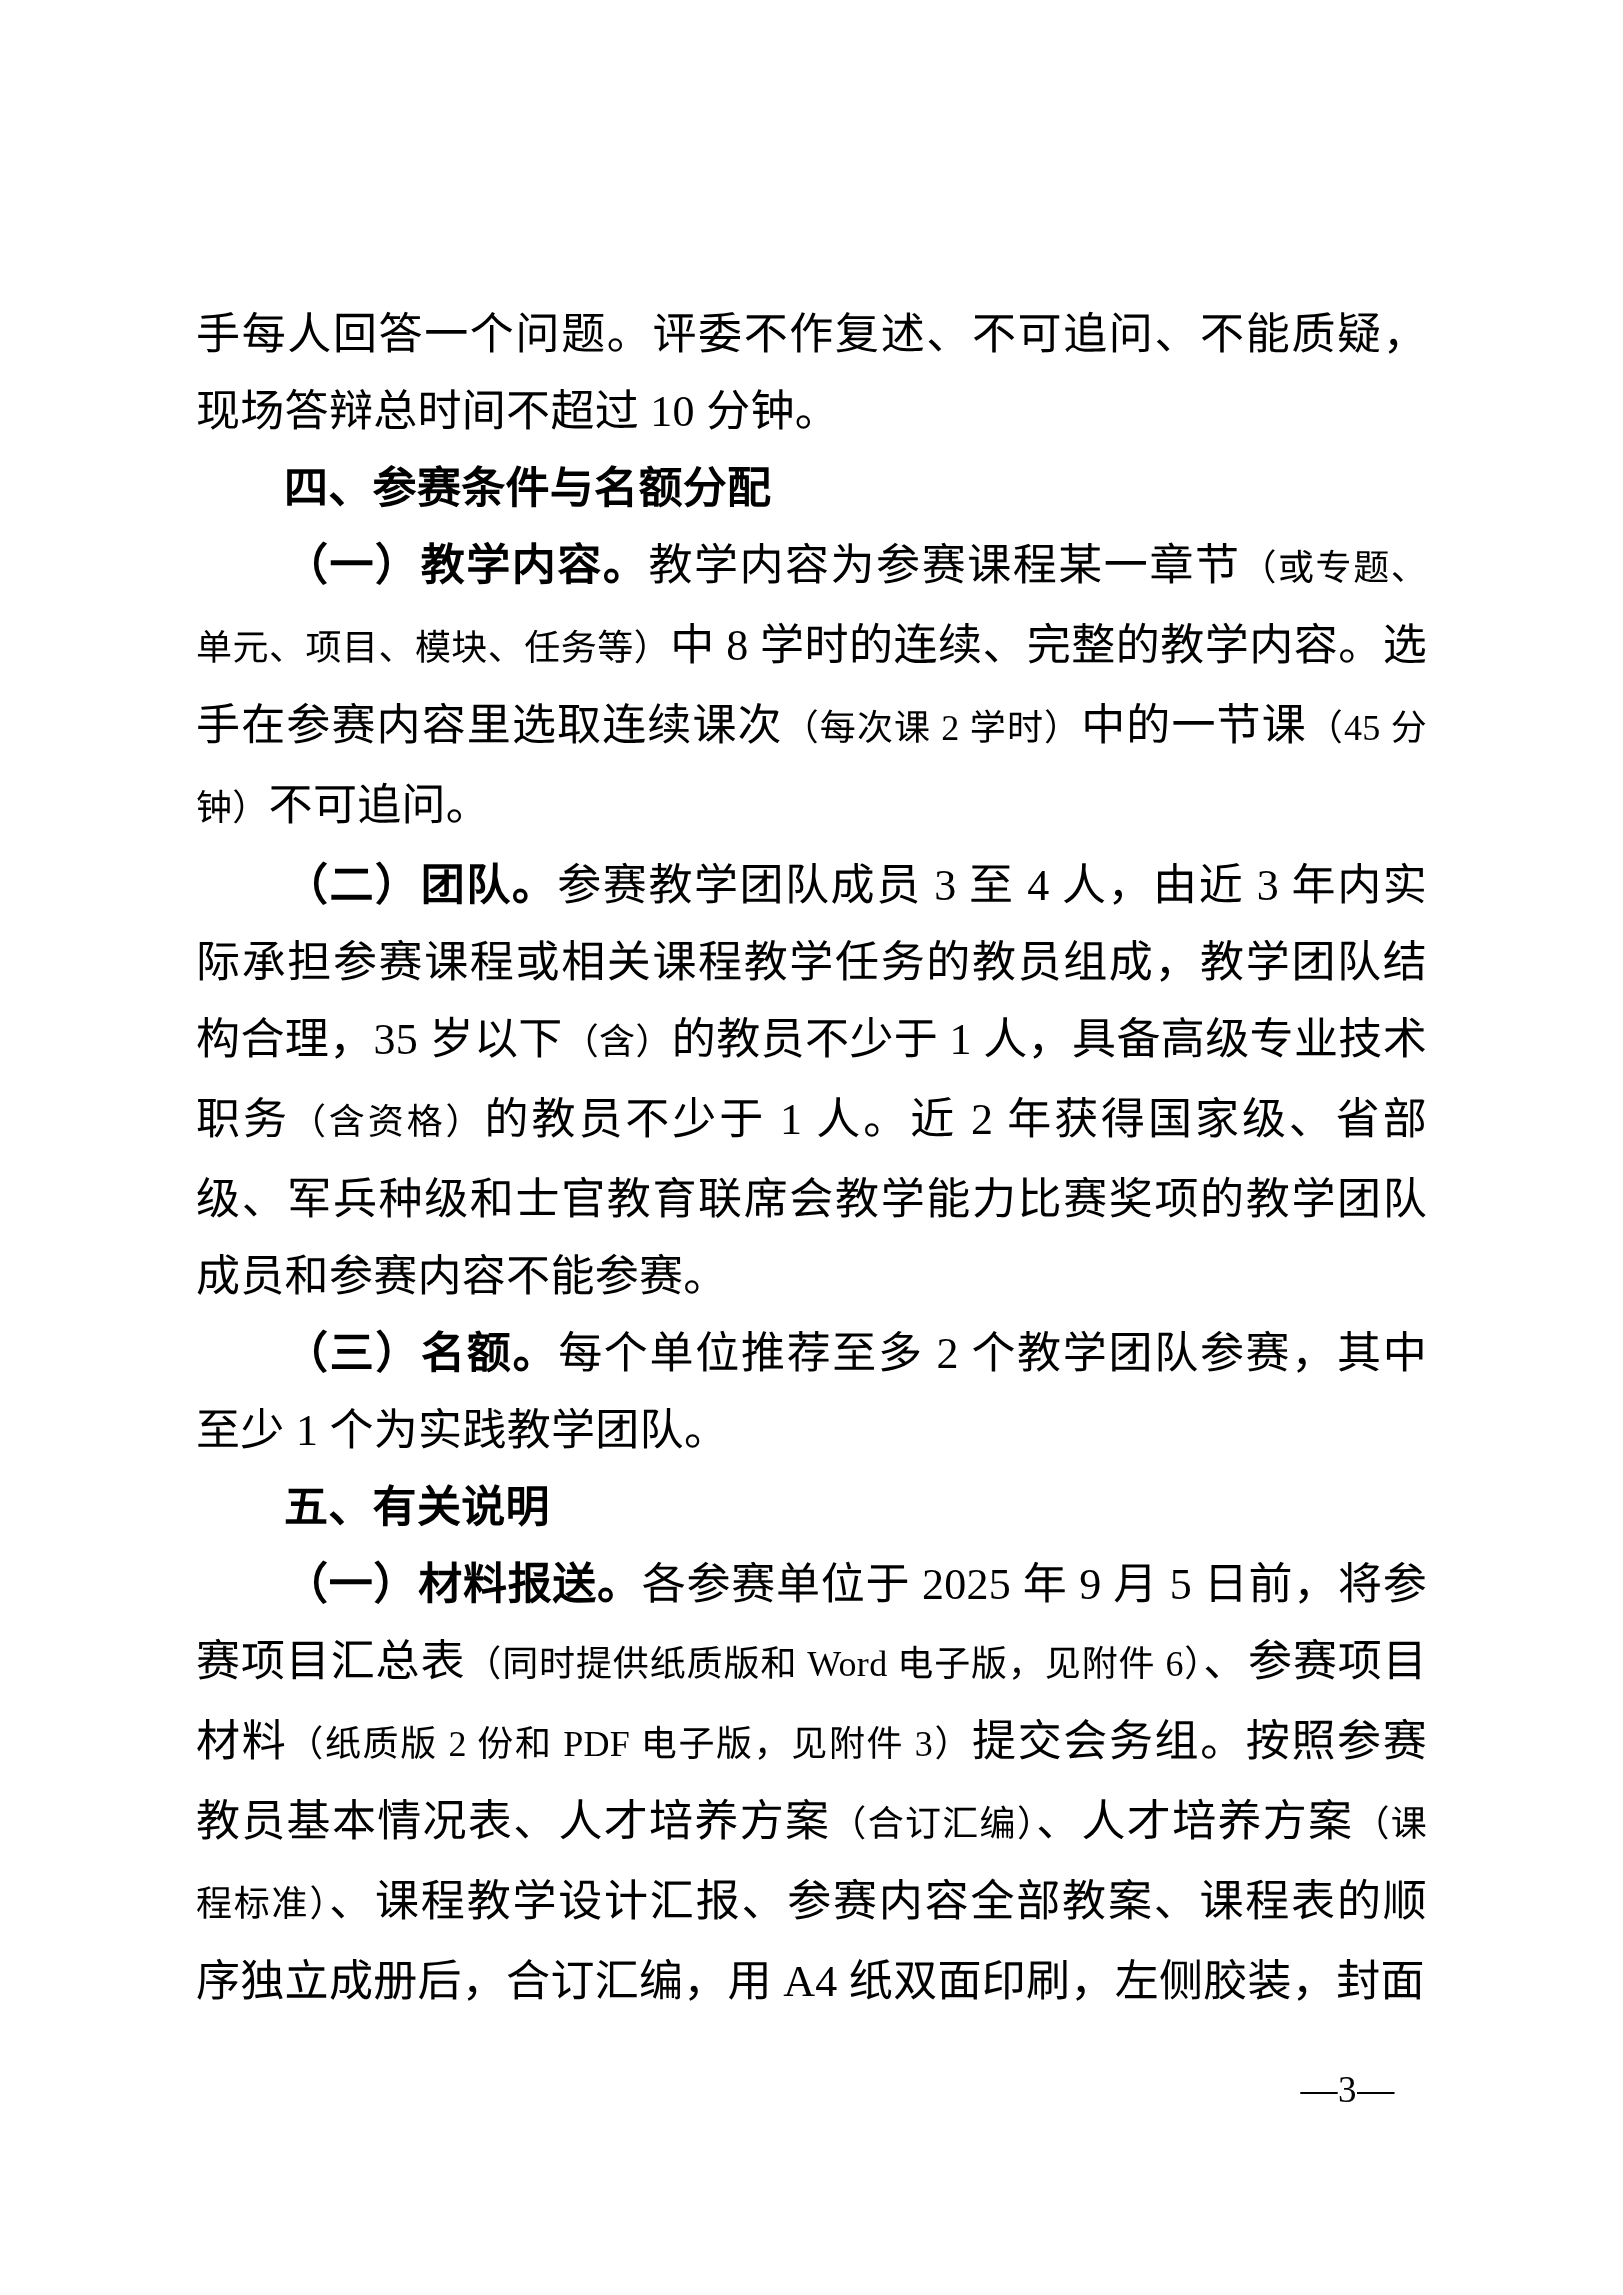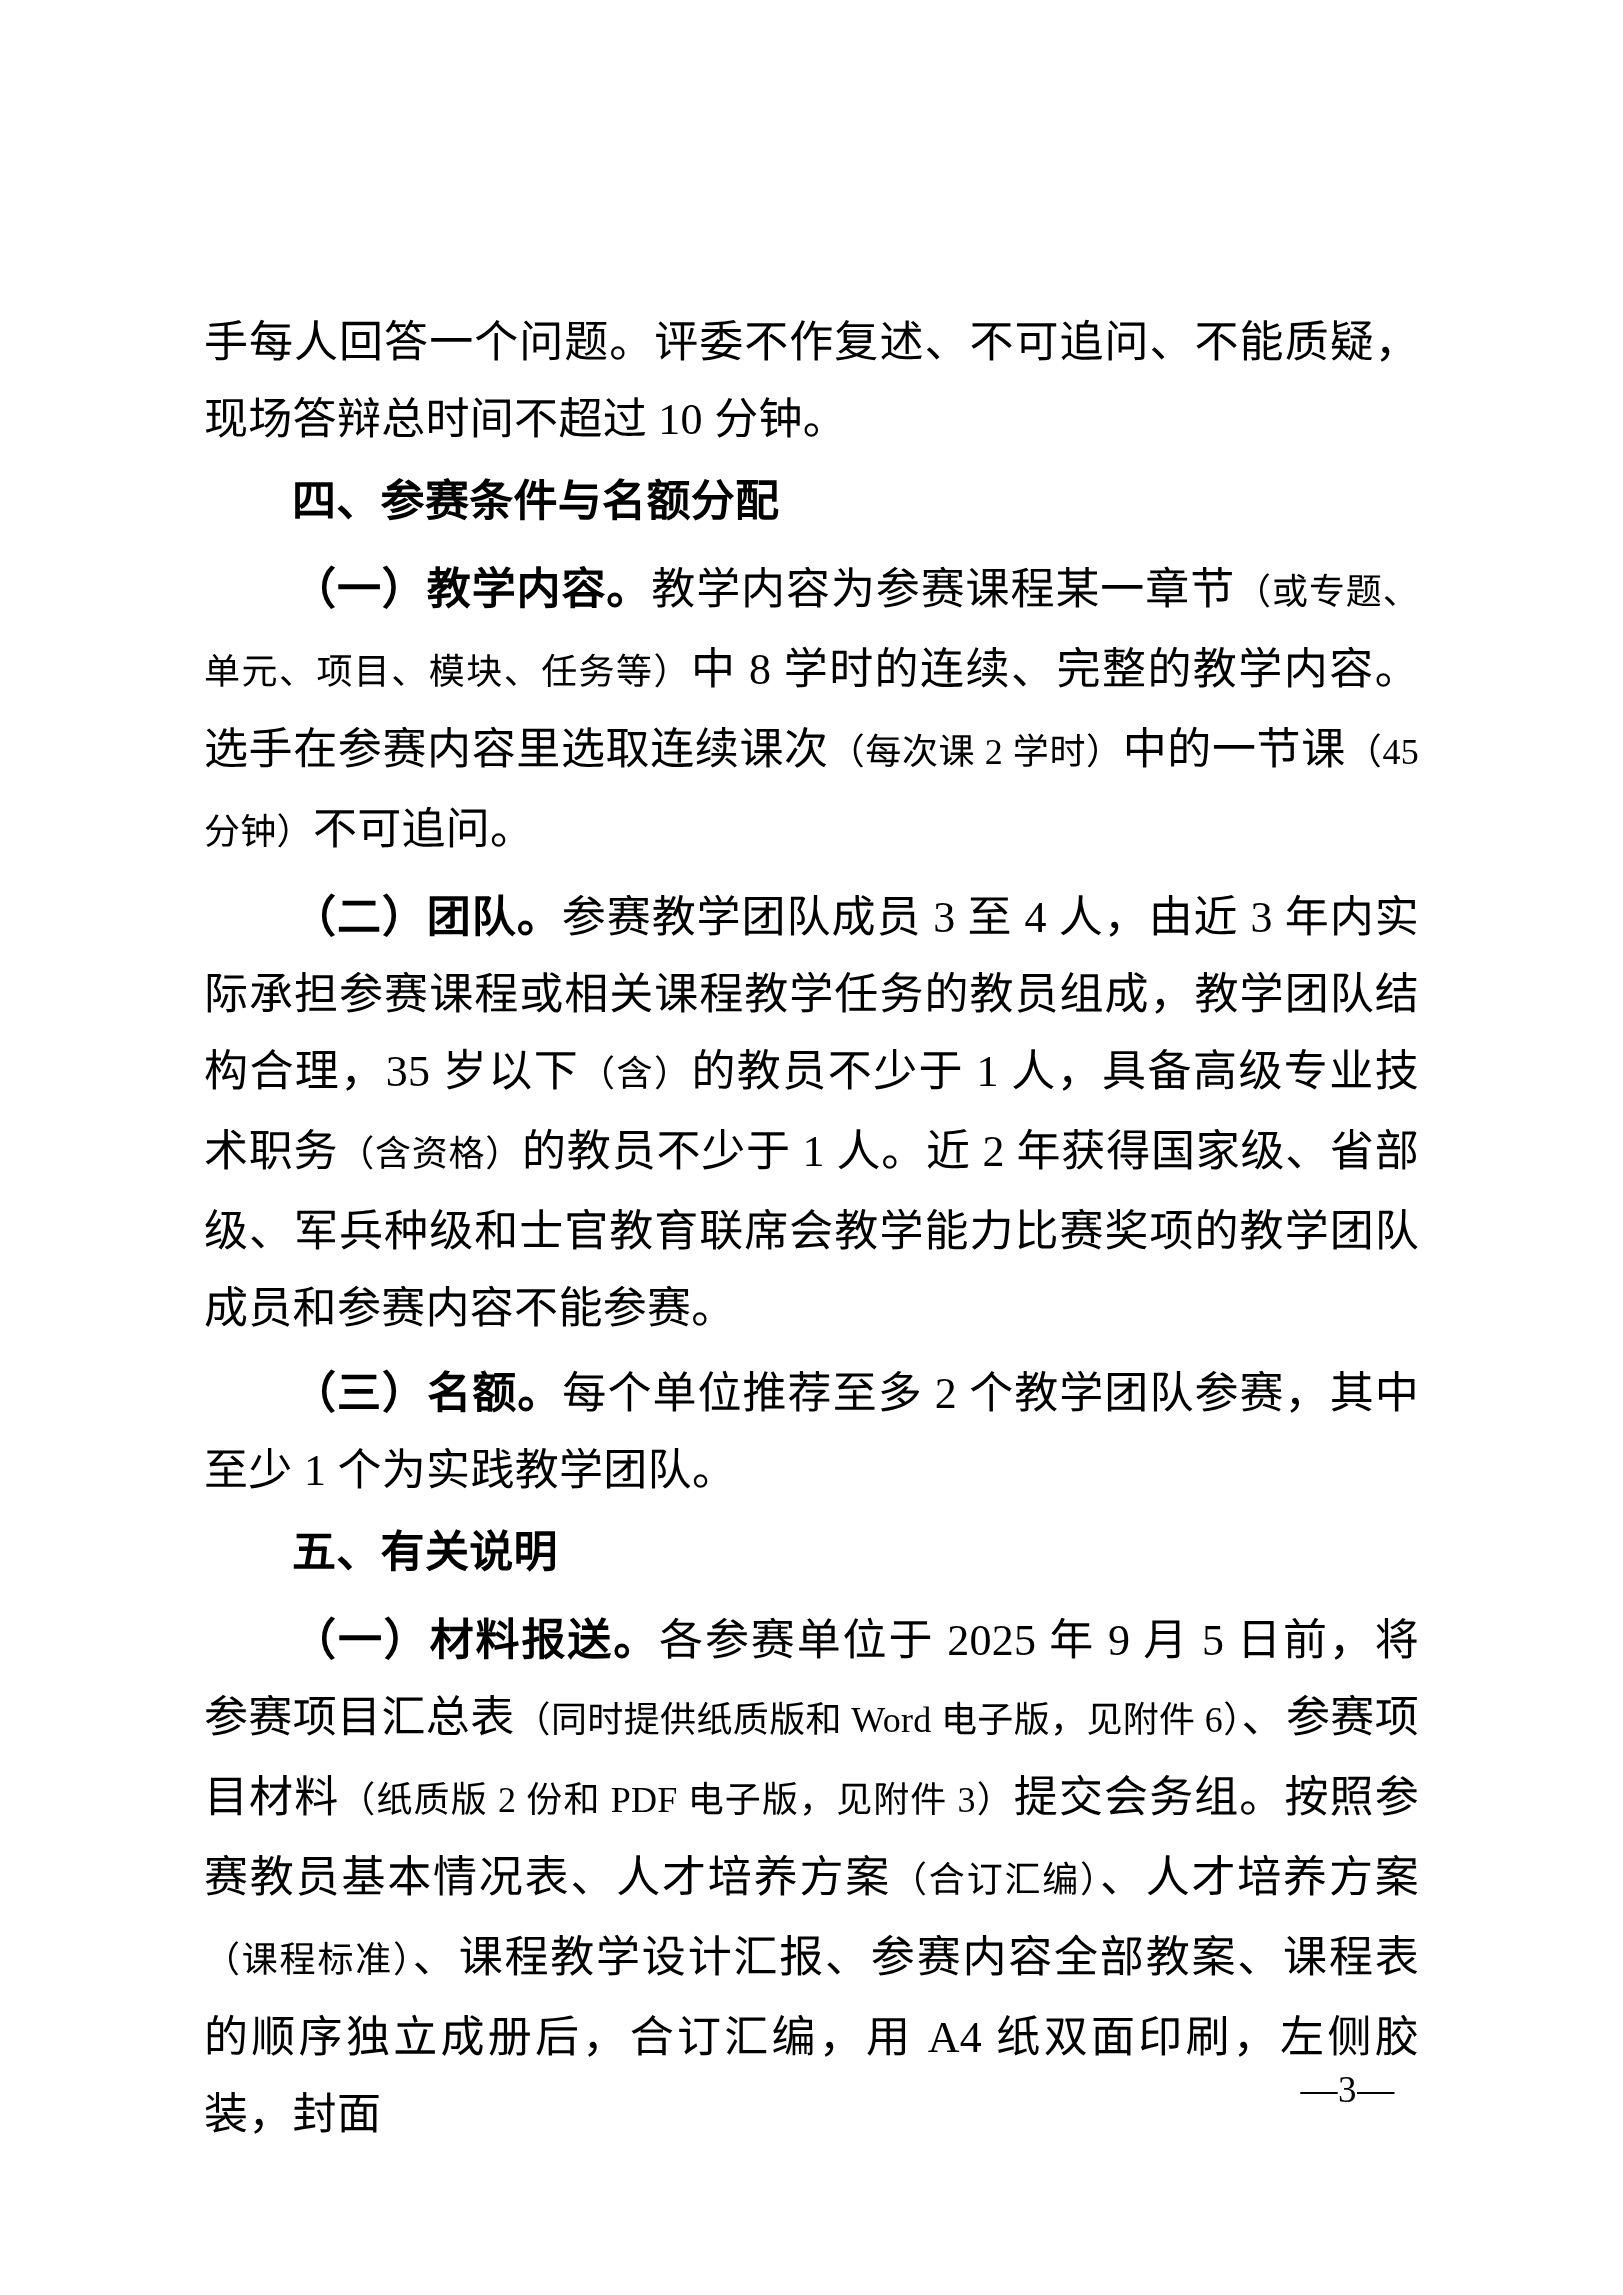--- a/index.html
+++ b/index.html
@@ -21,28 +21,28 @@
     left: 196px;
     top: 296px;
     width: 1231px;
     font-size: 44px;
     line-height: 77px;
     text-align: justify;
     text-align-last: left;
     letter-spacing: 0.3px;
   }
   .content p {
-    margin: 8px;
+    margin: 0;
     padding: 0;
   }
   .indent {
     text-indent: 88px; 
   }
   .heading {
-    font-family: Liberation Mono, monospace;
+    font-family: Liberation Serif, serif;
     font-weight: 700;
   }
   
   .lead {
     font-weight: 700;
   }
   
   .sm {
     font-size: 36px;
   }

